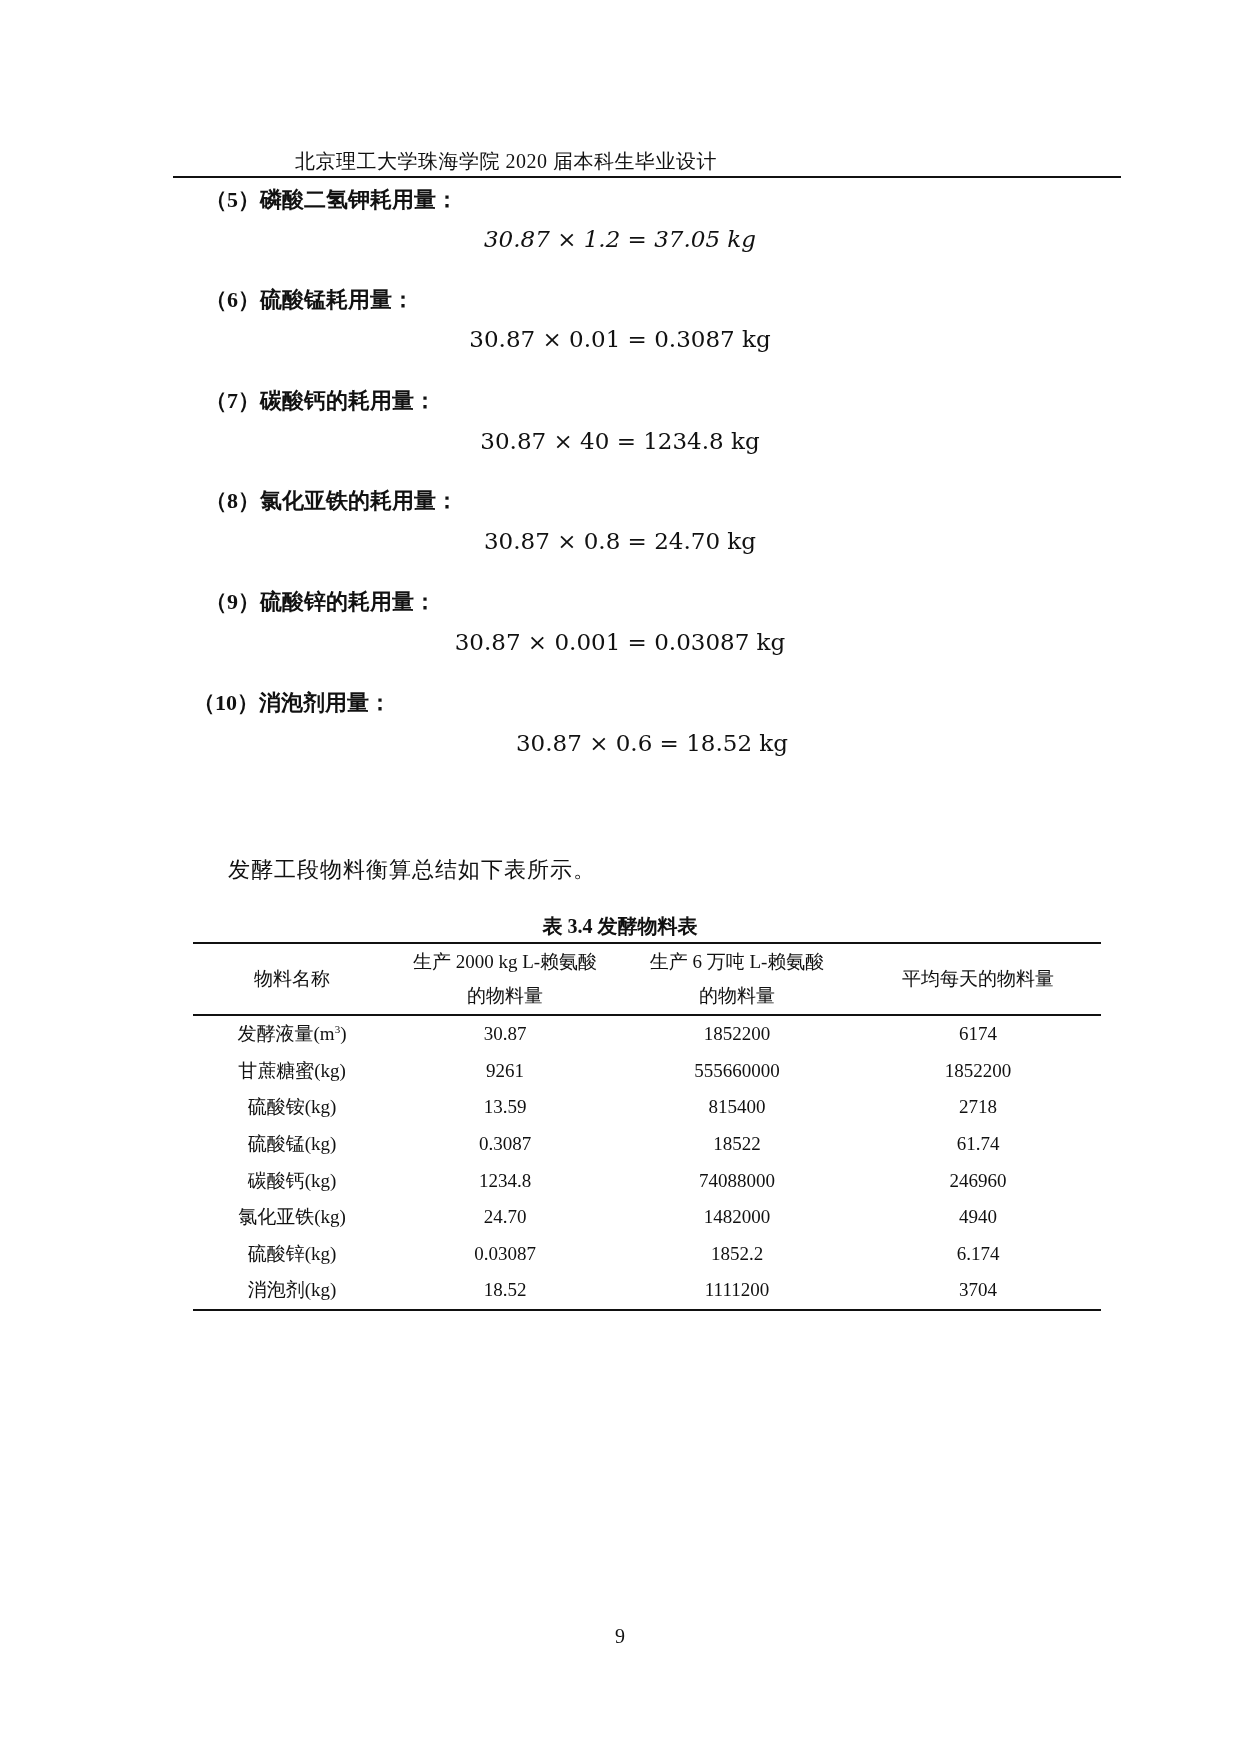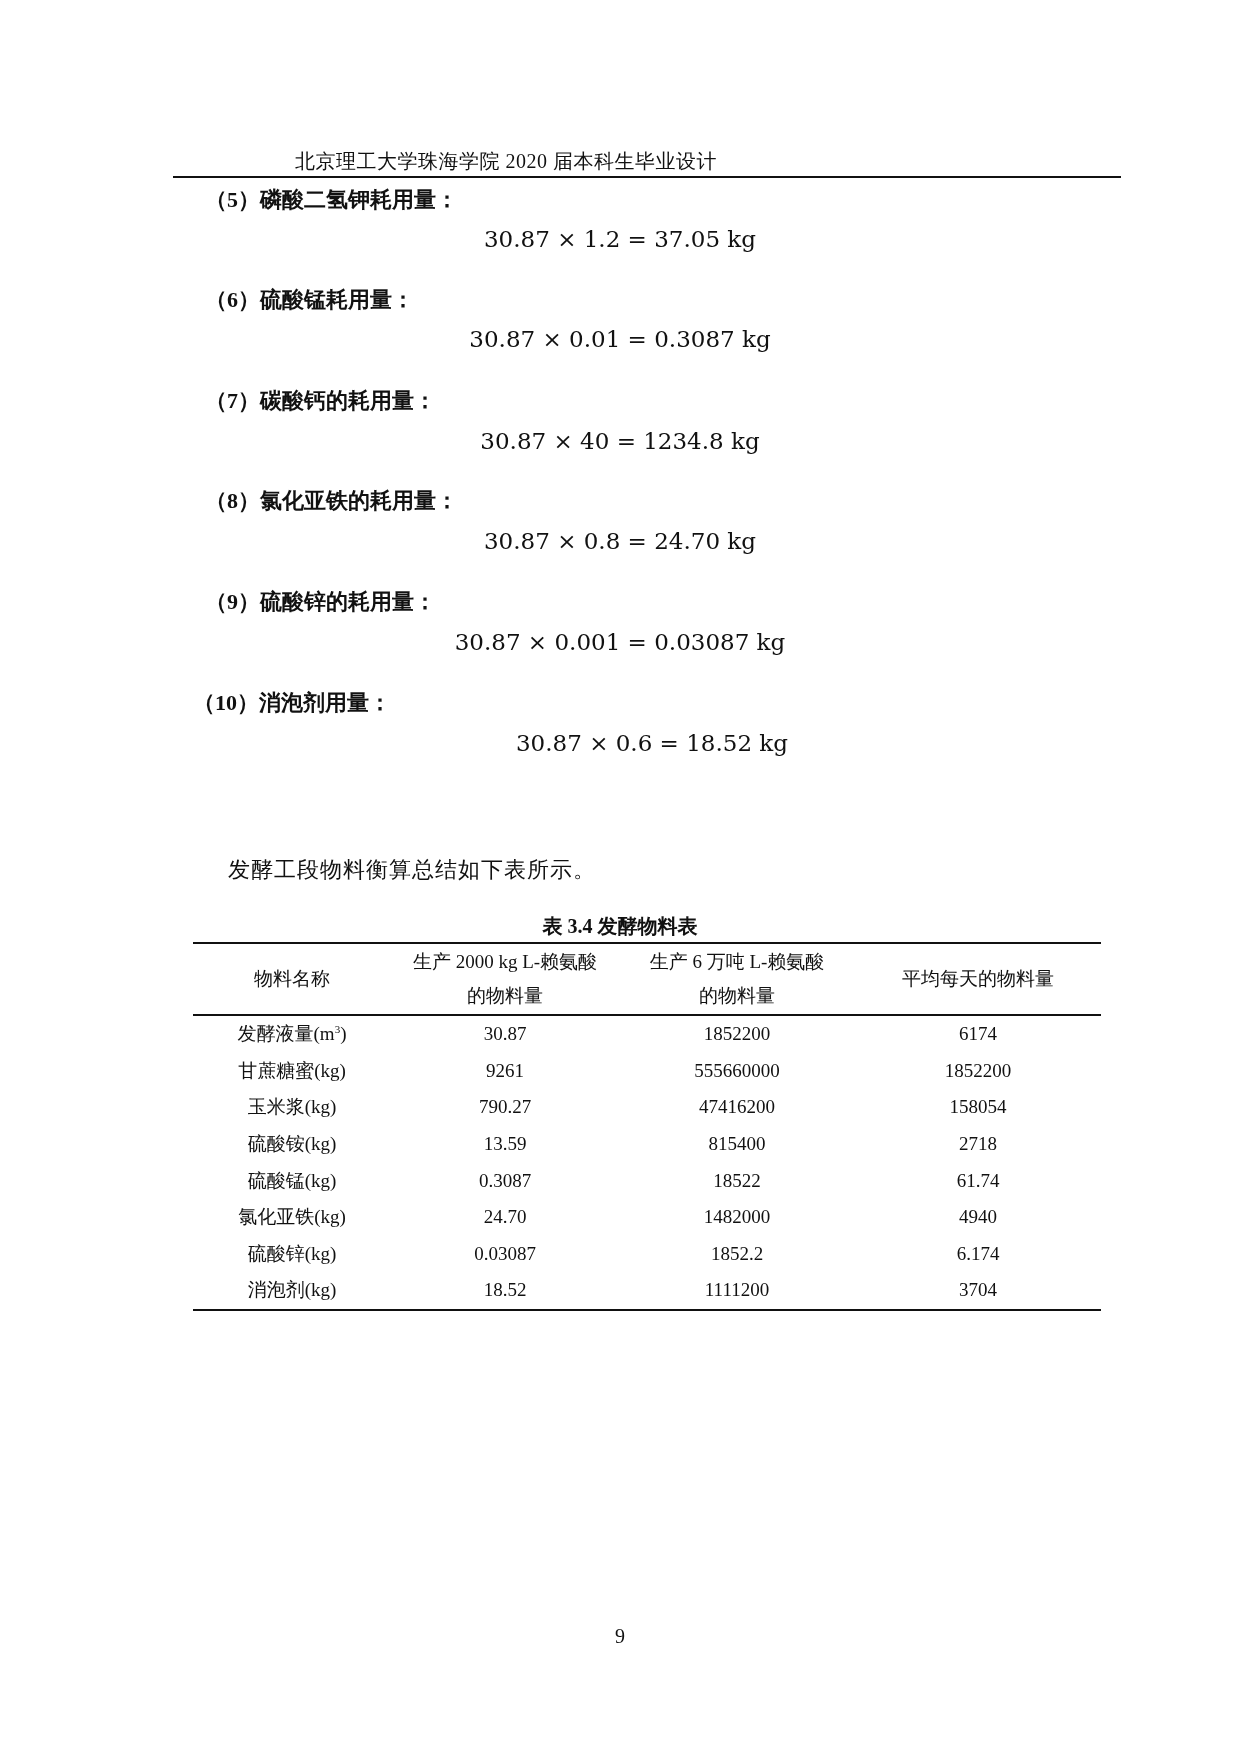--- a/index.html
+++ b/index.html
@@ -25,21 +25,21 @@
   .pagenum { position:absolute; left:0; width:1240px; top:1625px; text-align:center; font-size:20px; }
   sup { font-size:11px; }
 </style>
 </head>
 <body>
 
 <div class="header">北京理工大学珠海学院 2020 届本科生毕业设计</div>
 <div class="header-rule"></div>
 
 <div class="heading" style="left:205px; top:185px;">（5）磷酸二氢钾耗用量：</div>
-<div class="equation" style="top:226px;">30.87 × 1.2 = 37.05 kg</div>
+<div class="equation" style="top:226px;font-style:italic;">30.87 × 1.2 = 37.05 kg</div>
 
 <div class="heading" style="left:205px; top:285px;">（6）硫酸锰耗用量：</div>
 <div class="equation" style="top:326px;">30.87 × 0.01 = 0.3087 kg</div>
 
 <div class="heading" style="left:205px; top:386px;">（7）碳酸钙的耗用量：</div>
 <div class="equation" style="top:428px;">30.87 × 40 = 1234.8 kg</div>
 
 <div class="heading" style="left:205px; top:486px;">（8）氯化亚铁的耗用量：</div>
 <div class="equation" style="top:528px;">30.87 × 0.8 = 24.70 kg</div>
 
@@ -75,36 +75,36 @@
       <td>1852200</td>
       <td>6174</td>
     </tr>
     <tr>
       <td>甘蔗糖蜜(kg)</td>
       <td>9261</td>
       <td>555660000</td>
       <td>1852200</td>
     </tr>
     <tr>
-      <td>玉米浆(kg)</td>
-      <td>790.27</td>
-      <td>47416200</td>
-      <td>158054</td>
-    </tr>
-    <tr>
       <td>硫酸铵(kg)</td>
       <td>13.59</td>
       <td>815400</td>
       <td>2718</td>
     </tr>
     <tr>
       <td>硫酸锰(kg)</td>
       <td>0.3087</td>
       <td>18522</td>
       <td>61.74</td>
+    </tr>
+    <tr>
+      <td>碳酸钙(kg)</td>
+      <td>1234.8</td>
+      <td>74088000</td>
+      <td>246960</td>
     </tr>
     <tr>
       <td>氯化亚铁(kg)</td>
       <td>24.70</td>
       <td>1482000</td>
       <td>4940</td>
     </tr>
     <tr>
       <td>硫酸锌(kg)</td>
       <td>0.03087</td>

